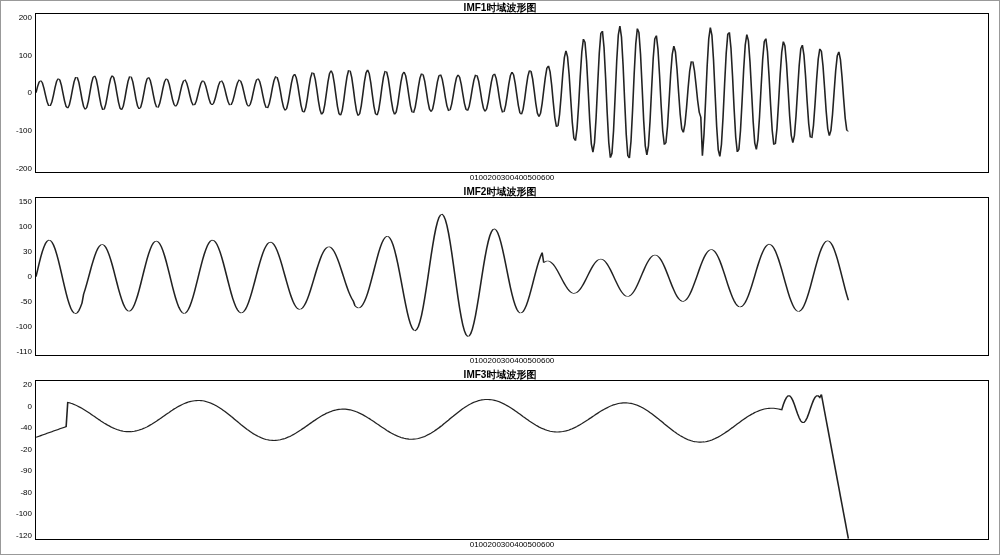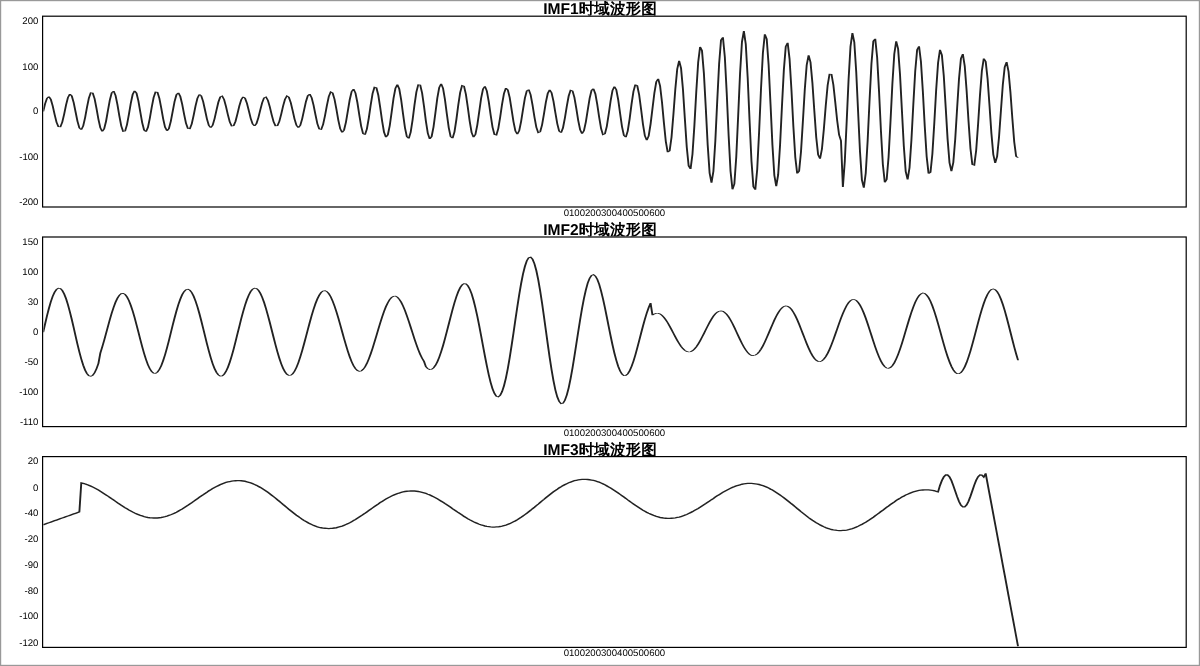--- a/index.html
+++ b/index.html
@@ -22,21 +22,21 @@
     flex-direction: column;
     gap: 2px;
   }
   .chart {
     flex: 1;
     display: flex;
     flex-direction: column;
     align-items: center;
   }
   .chart-title {
-    font-size: 13px;
+    font-size: 10px;
     font-weight: bold;
     text-align: center;
     color: #000;
     height: 10px;
     line-height: 10px;
   }
   .plot-row {
     flex: 1;
     width: 100%;
     display: flex;

